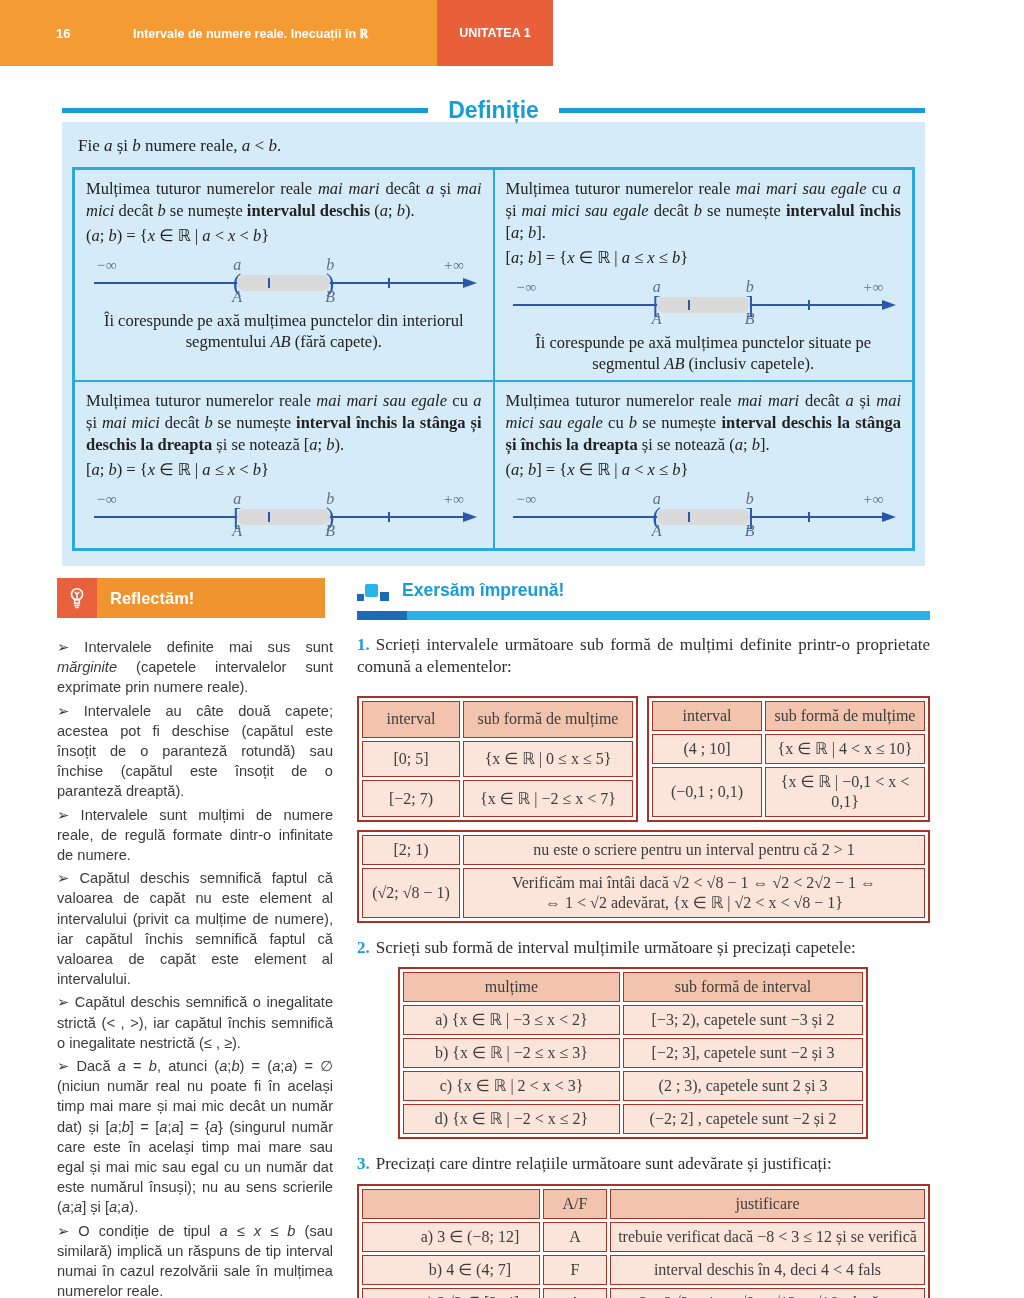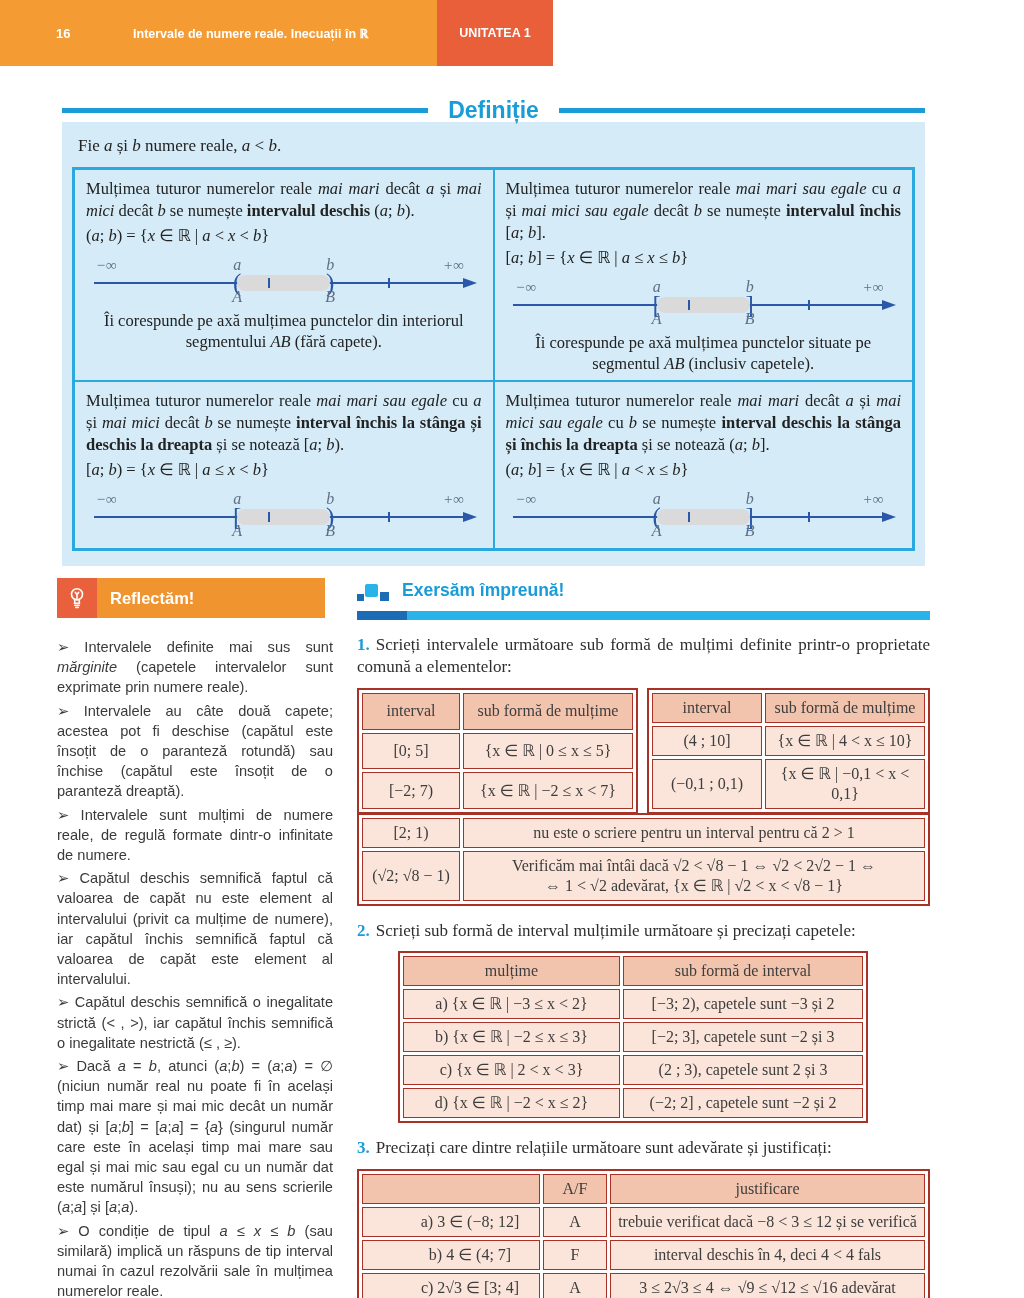--- a/index.html
+++ b/index.html
@@ -71,21 +71,21 @@
   .practice-title{color:#1A9CD8;font-weight:700;font-size:17.5px;}
   .practice-bar{margin-top:8px;height:9px;display:flex;}
   .pb-dark{width:50px;background:#1B6CB5;}
   .pb-light{flex:1;background:#2AB3E8;}
 
   .ex-title{font-family:"Liberation Serif",serif;font-size:17px;color:#2e2e2e;margin-top:14px;
             line-height:1.32;text-align:justify;}
   .ex-num{color:#1A9CD8;font-weight:700;margin-right:6px;}
 
   table.rtab{border-collapse:separate;border-spacing:3px;border:2px solid #A93226;background:#fff;
-             font-family:"Liberation Serif",serif;font-size:16px;color:#3D3D3D;}
+             font-family:"Liberation Serif",serif;font-size:16px;color:#3D3D3D;margin-top:8px;}
   table.rtab td{border:1px solid #A93226;background:#FBE5DA;text-align:center;vertical-align:middle;
                 padding:4px 6px;line-height:1.25;}
   table.rtab td.th{background:#F2C4AE;}
   .ex1-tables{display:flex;gap:9px;margin-top:9px;}
   .t-left{width:281px;}  .t-left td.c1{width:84px;}
   .t-right{width:283px;} .t-right td.c1{width:96px;}
   .t-full{width:573px;margin-top:-1px;} .t-full td.c1{width:84px;}
   .t2{width:470px;margin:9px 0 0 41px;} .t2 td.c1{width:203px;}
   .t3{width:573px;margin-top:9px;} .t3 td.c1{width:126px;padding-left:44px;} .t3 td.c2{width:50px;}
 </style>

